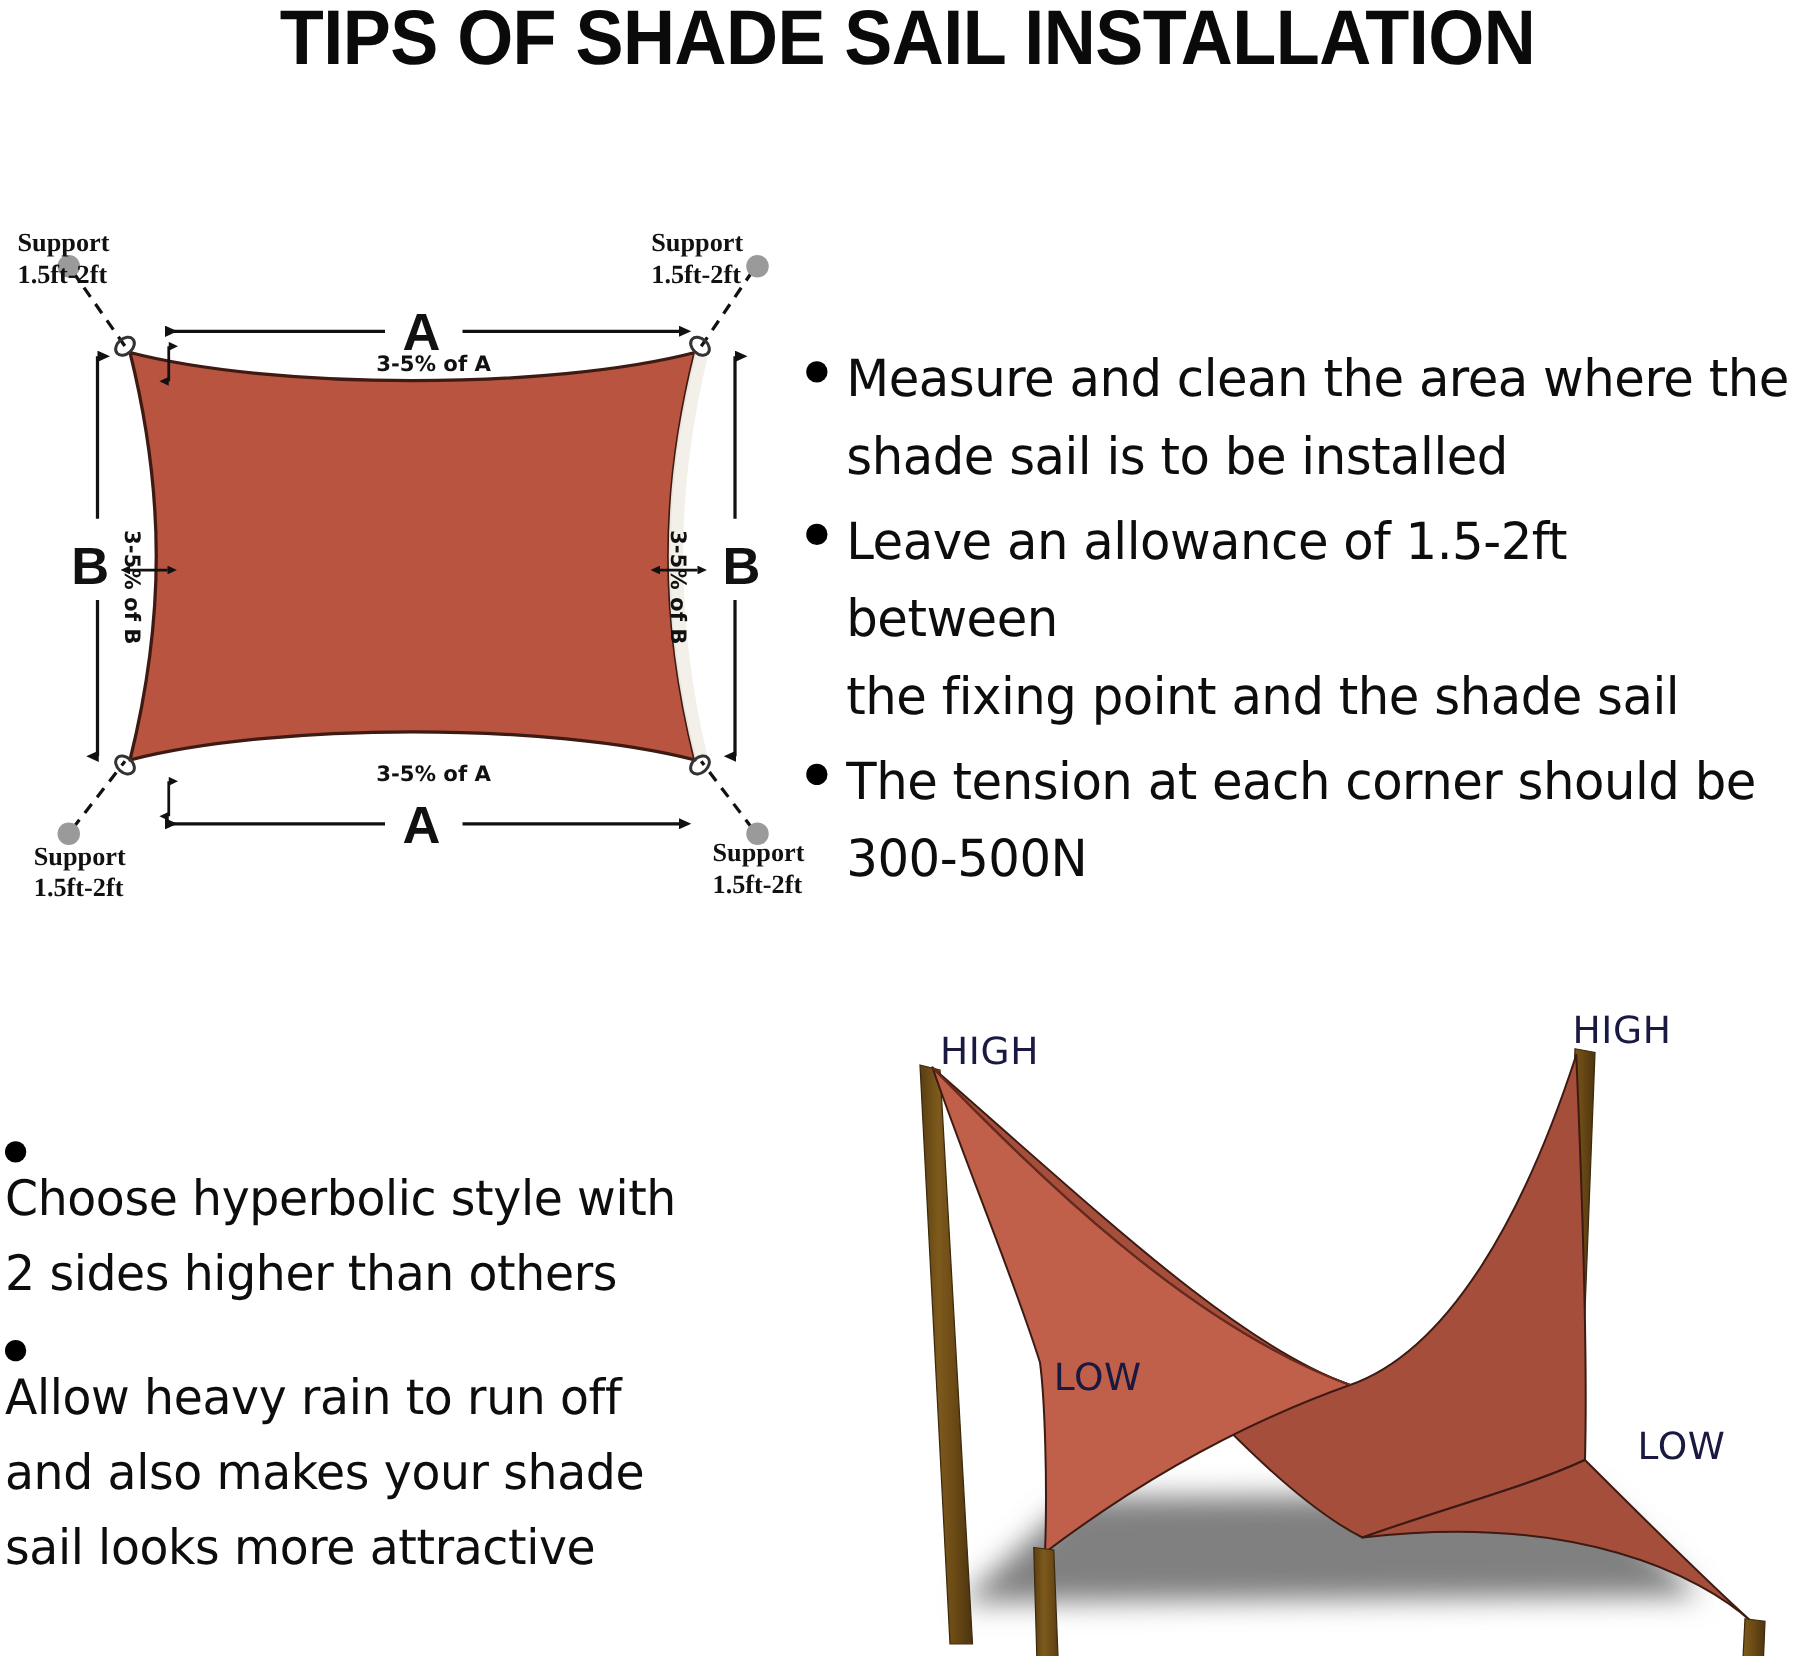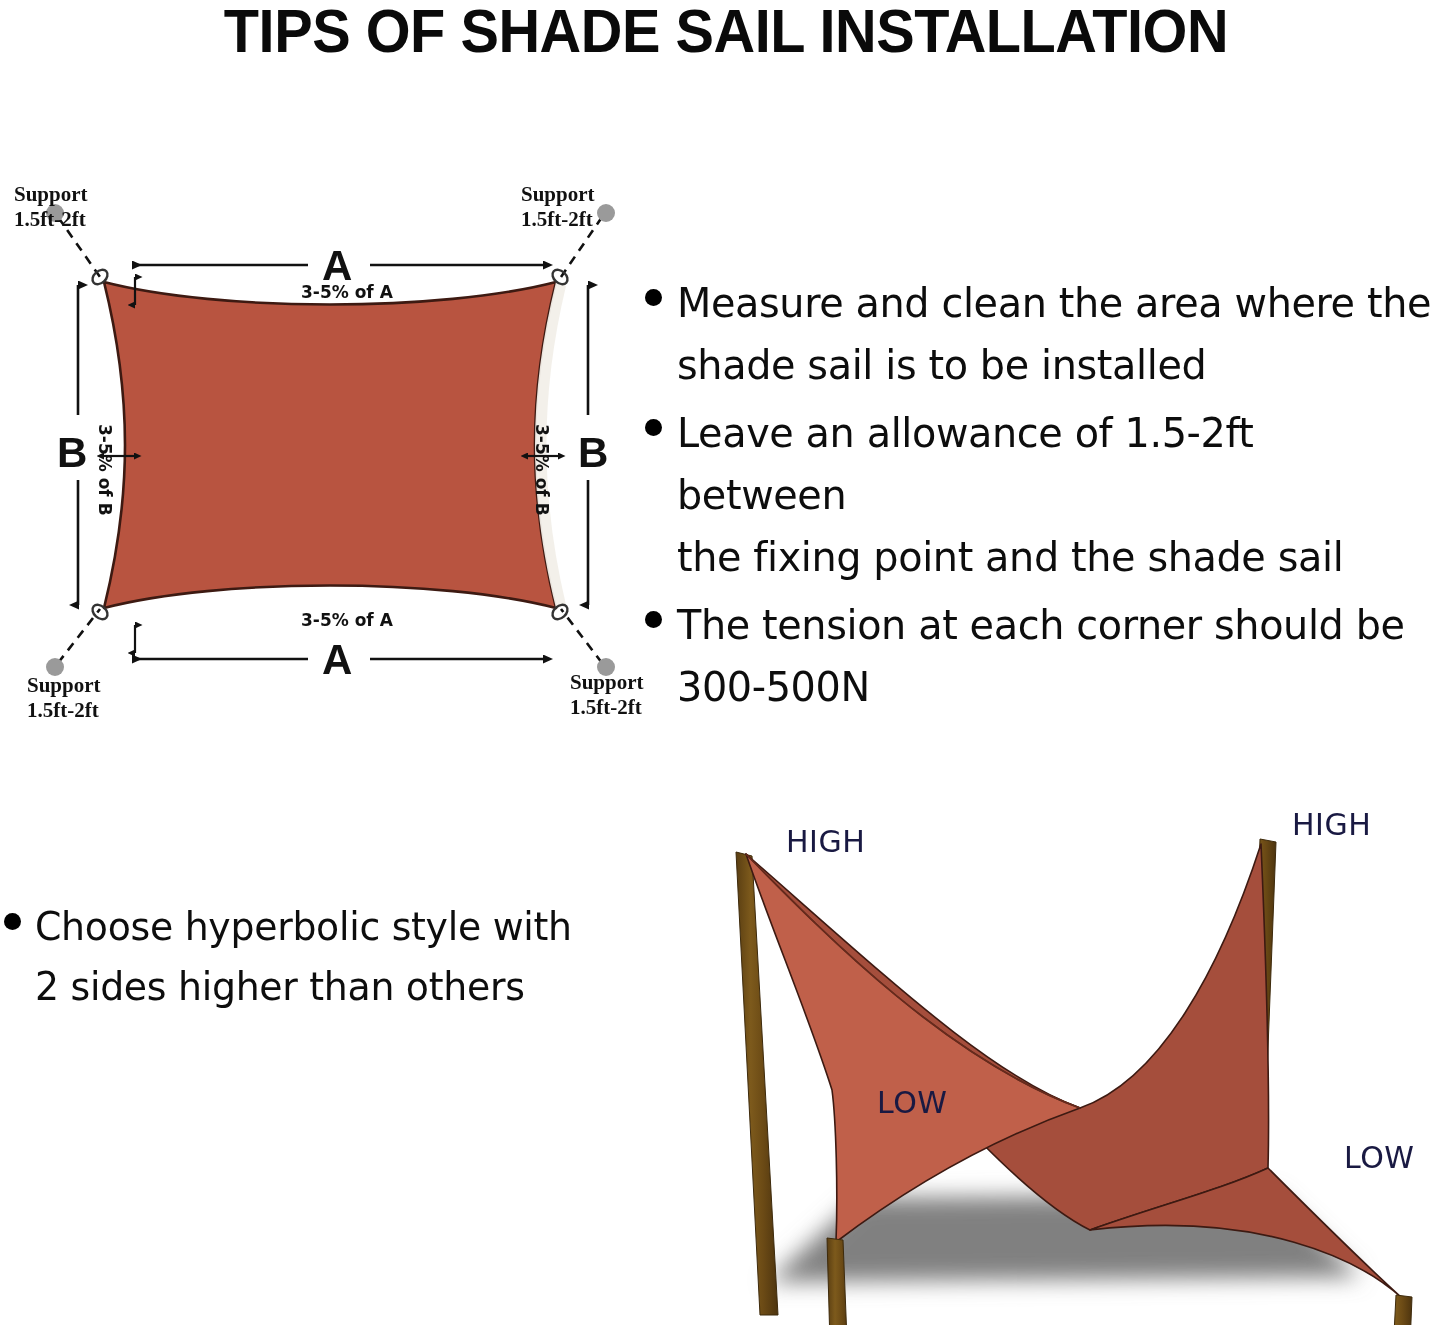--- a/index.html
+++ b/index.html
@@ -46,21 +46,21 @@
   #bullets-right{left:645px;top:272px;width:810px;}
   #bullets-right .bullet-row{margin-bottom:6px;}
   #bullets-right .bullet-dot{margin-top:17px;margin-right:15px;}
   #bullets-right .bullet-text{
     font-size:41px;line-height:62px;letter-spacing:-0.4px;
     transform:scaleX(0.97);transform-origin:left center;
   }
 
   
   #bullets-left{left:4px;top:897px;width:620px;}
-  #bullets-left .bullet-row{margin-bottom:6px;}
+  #bullets-left .bullet-row{margin-bottom:6px;flex-direction:column;}
   #bullets-left .bullet-dot{margin-top:16px;margin-right:14px;}
   #bullets-left .bullet-text{
     font-size:39px;line-height:60px;letter-spacing:-0.3px;
     transform:scaleX(0.97);transform-origin:left center;
   }
 
   
   .dlabel{position:absolute;white-space:nowrap;color:#111;}
   .support{
     font-family:Liberation Serif, serif;
@@ -76,21 +76,20 @@
   }
   .pct-rot{transform:rotate(90deg);transform-origin:left top;}
 
   
   .hlabel{
     position:absolute;white-space:nowrap;
     font-family:"DejaVu Sans","Liberation Sans",sans-serif;
     font-size:30px;line-height:30px;
     color:#191942;
     letter-spacing:0.5px;
-    margin-left:34px;
   }
 </style>
 </head>
 <body>
 
 <div id="page">
 
   <div class="title">TIPS OF SHADE SAIL INSTALLATION</div>
 
   <svg class="svg-layer" style="left:0px;top:160px;width:660px;height:580px;" viewBox="0 0 660 580">
@@ -230,20 +229,28 @@
       </div>
     </div>
   </div>
 
   <div class="bullets" id="bullets-left">
     <div class="bullet-row">
       <div class="bullet-dot"></div>
       <div class="bullet-text">
         <div>Choose hyperbolic style with</div>
         <div>2 sides higher than others</div>
+      </div>
+    </div>
+    <div class="bullet-row">
+      <div class="bullet-dot"></div>
+      <div class="bullet-text">
+        <div>Allow heavy rain to run off</div>
+        <div>and also makes your shade</div>
+        <div>sail looks more attractive</div>
       </div>
     </div>
   </div>
 
   <svg class="svg-layer" style="left:660px;top:790px;width:792px;height:535px;" viewBox="0 0 792 535">
 
     <defs>
       <linearGradient id="poleGrad" x1="0" y1="0" x2="1" y2="0">
         <stop offset="0%" stop-color="#5a3e12"></stop>
         <stop offset="35%" stop-color="#7d5a1c"></stop>

